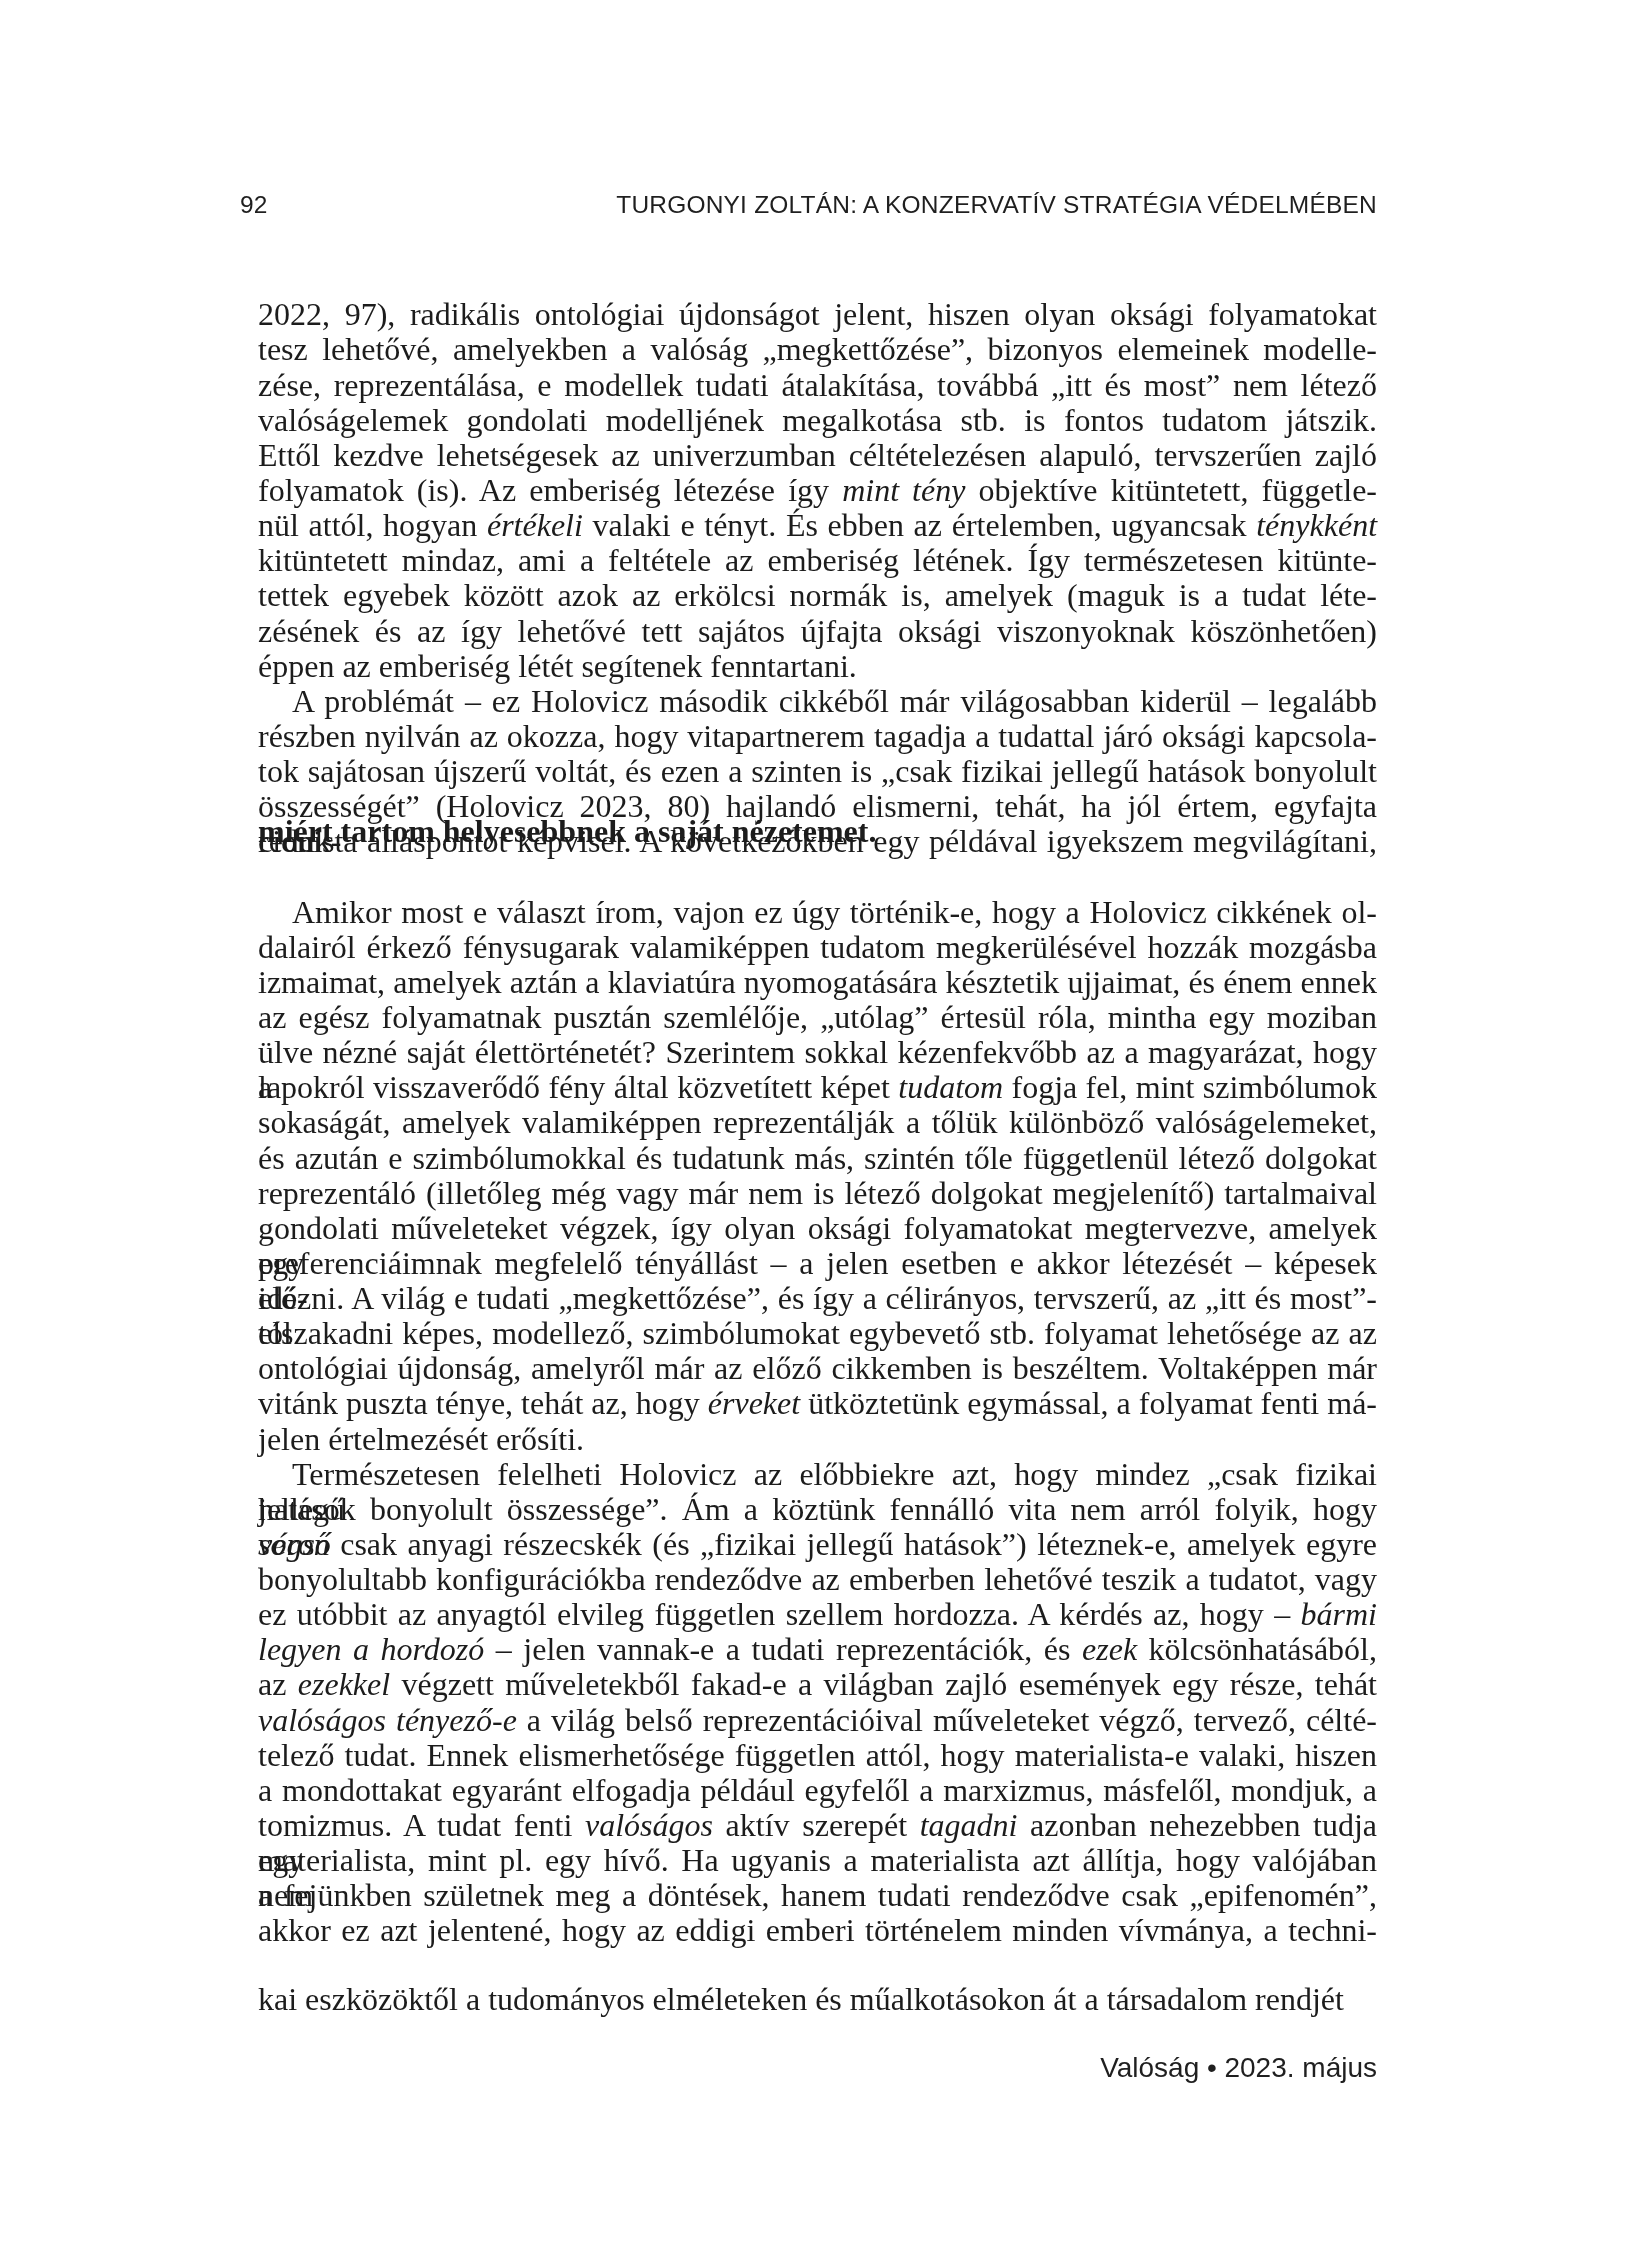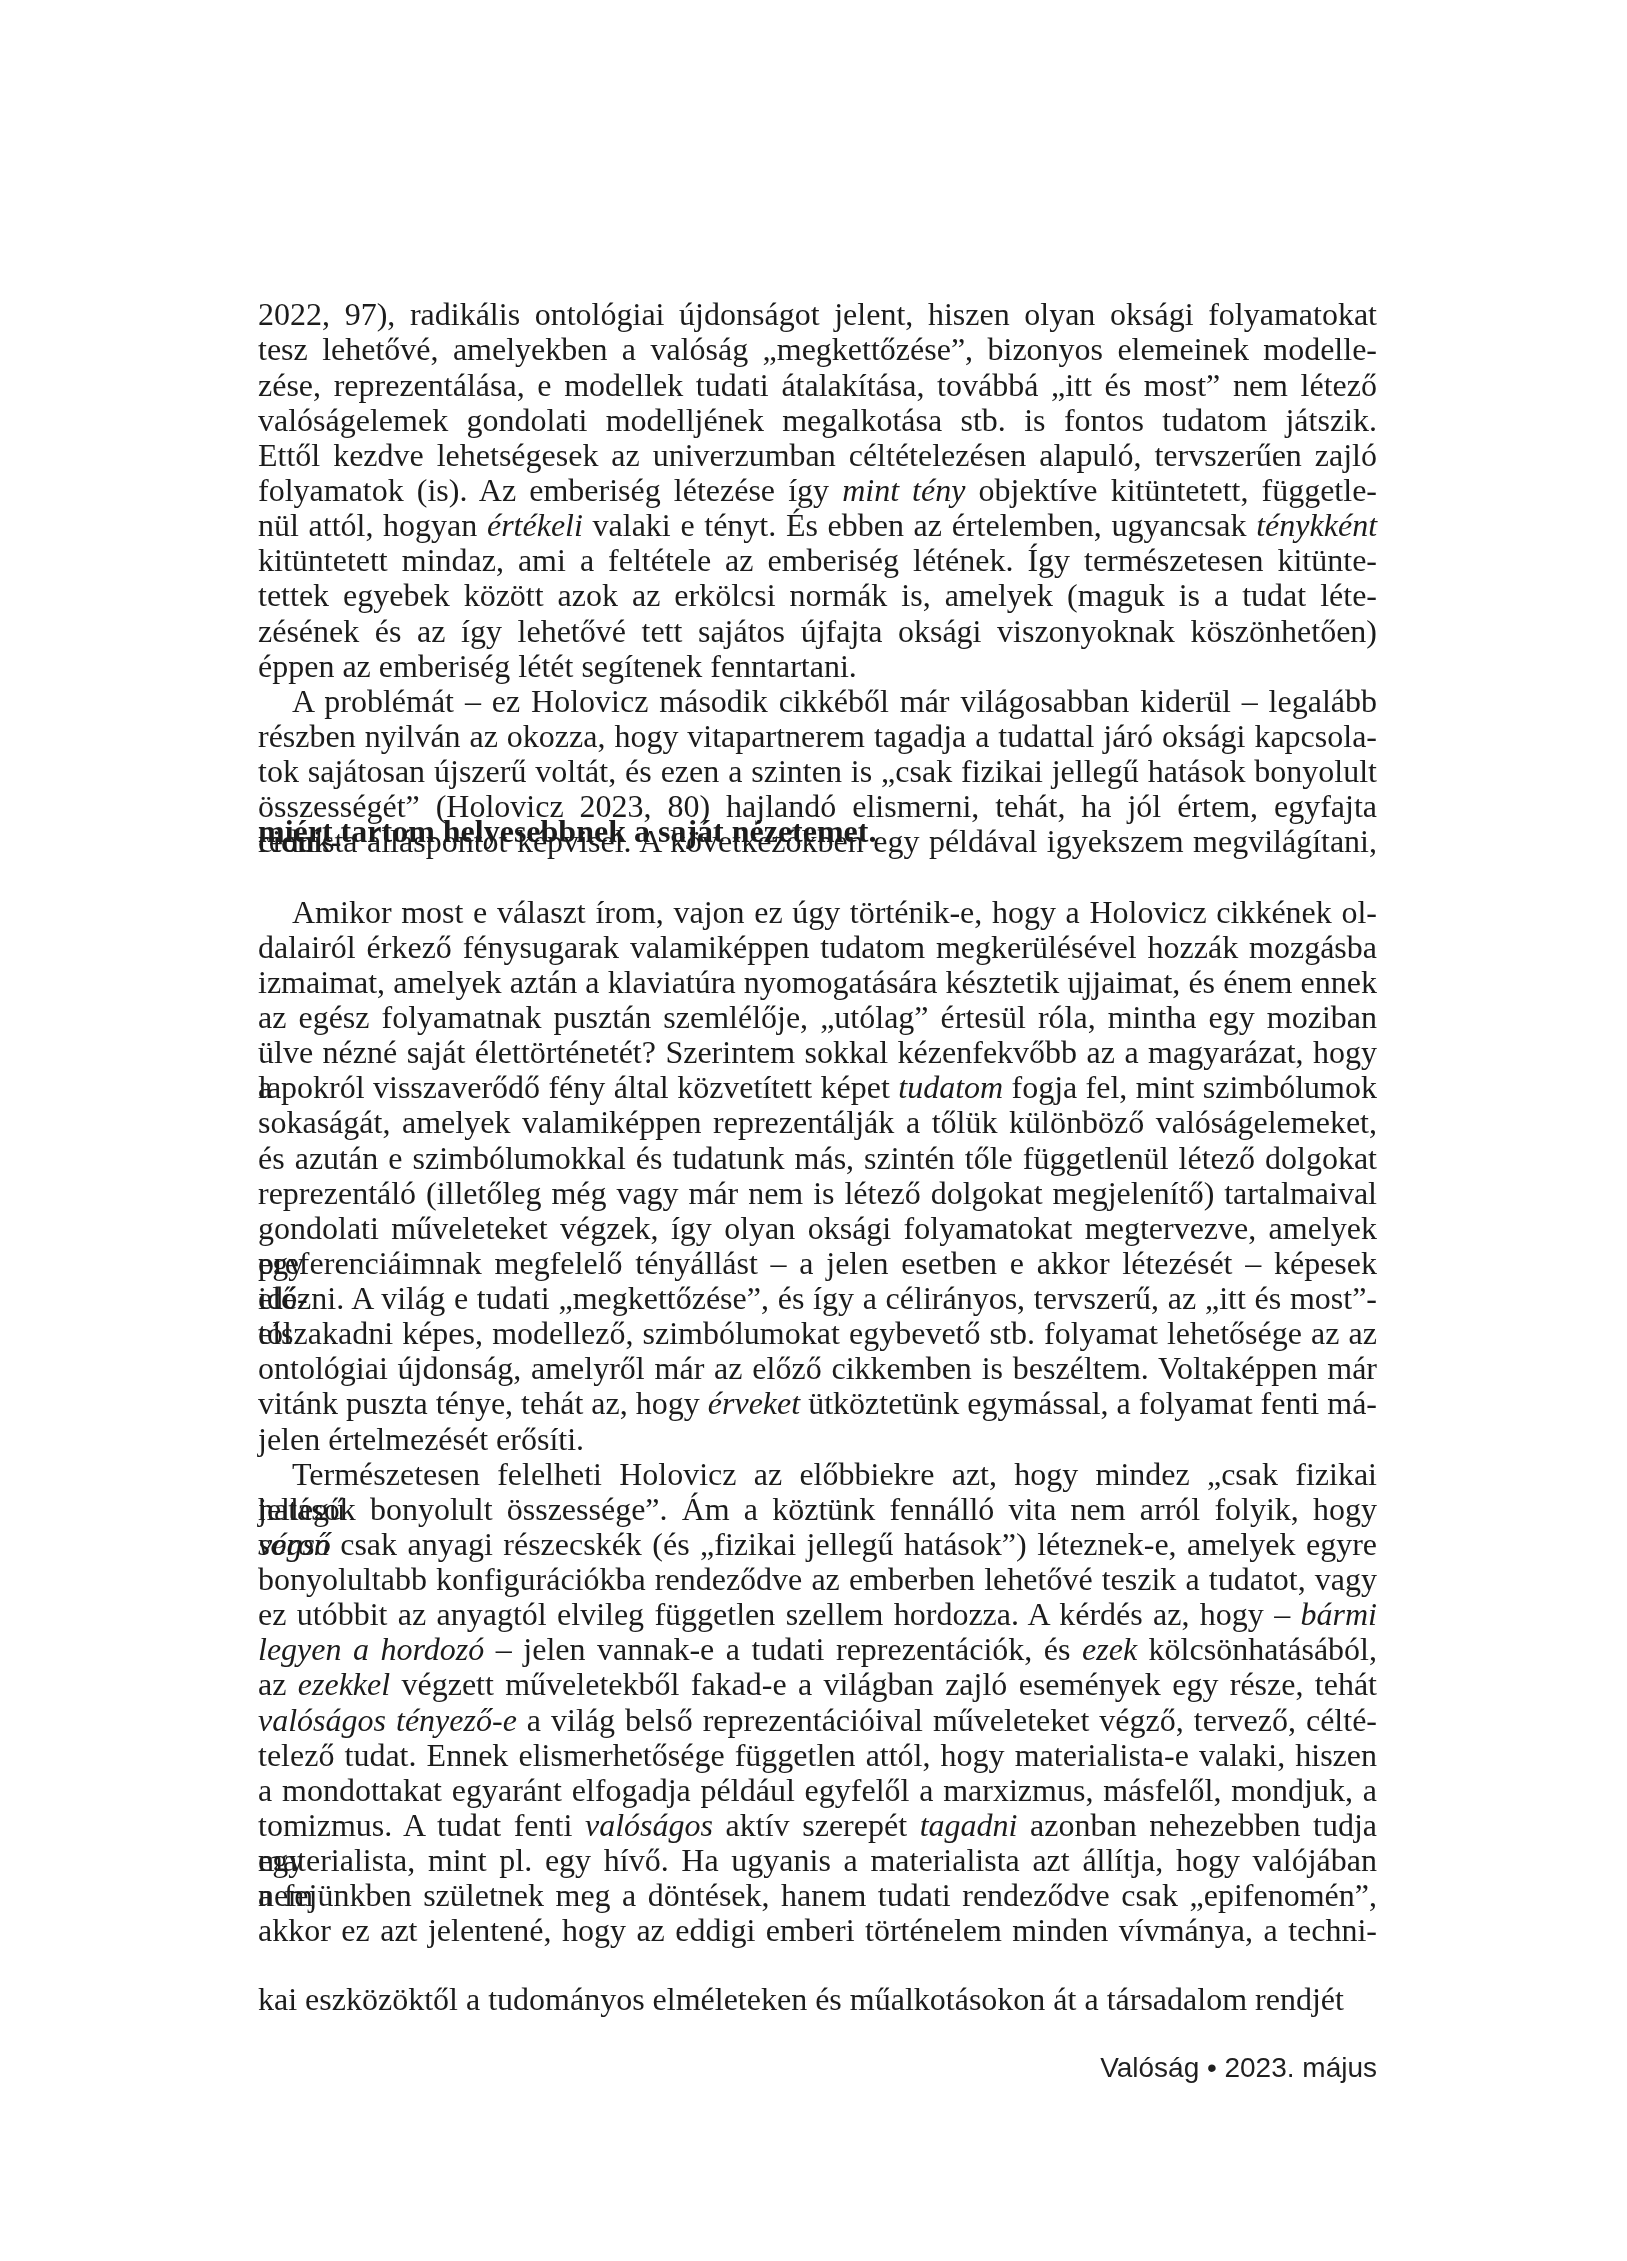--- a/index.html
+++ b/index.html
@@ -17,20 +17,24 @@
   .line.indent { text-indent: 34px; }
   .line i { font-style: italic; }
   .footer { position: absolute; right: 251px; top: 2052px; height: 31px;
     font-family: "Liberation Sans", "DejaVu Sans", sans-serif; font-size: 28px; line-height: 31px; color: #1f1f1f; white-space: nowrap; }
   .footer .bullet { padding: 0 7.7px; }
 </style>
 </head>
 <body>
 
 <div class="page">
+  <div class="running-head">
+    <span class="page-num">92</span>
+    <span class="head-title">TURGONYI ZOLTÁN: A KONZERVATÍV STRATÉGIA VÉDELMÉBEN</span>
+  </div>
 
   <div class="body-text" id="body-text">
       <div>
         <div class="line" style="top: 297px; white-space: normal; height: 35px; overflow: visible;"><span>2022, 97), radikális ontológiai újdonságot jelent, hiszen olyan oksági folyamatokat</span></div>
         <div class="line" style="top: 332px; white-space: normal; height: 35px; overflow: visible;"><span>tesz lehetővé, amelyekben a valóság „megkettőzése”, bizonyos elemeinek modelle-</span></div>
         <div class="line" style="top: 368px; white-space: normal; height: 35px; overflow: visible;"><span>zése, reprezentálása, e modellek tudati átalakítása, továbbá „itt és most” nem létező</span></div>
         <div class="line" style="top: 403px; white-space: normal; height: 35px; overflow: visible;"><span>valóságelemek gondolati modelljének megalkotása stb. is fontos tudatom játszik.</span></div>
         <div class="line" style="top: 438px; white-space: normal; height: 35px; overflow: visible;"><span>Ettől kezdve lehetségesek az univerzumban céltételezésen alapuló, tervszerűen zajló</span></div>
         <div class="line" style="top: 473px; white-space: normal; height: 35px; overflow: visible;"><span>folyamatok (is). Az emberiség létezése így </span><i>mint tény</i><span> objektíve kitüntetett, függetle-</span></div>
         <div class="line" style="top: 508px; white-space: normal; height: 35px; overflow: visible;"><span>nül attól, hogyan </span><i>értékeli</i><span> valaki e tényt. És ebben az értelemben, ugyancsak </span><i>ténykként</i></div>

